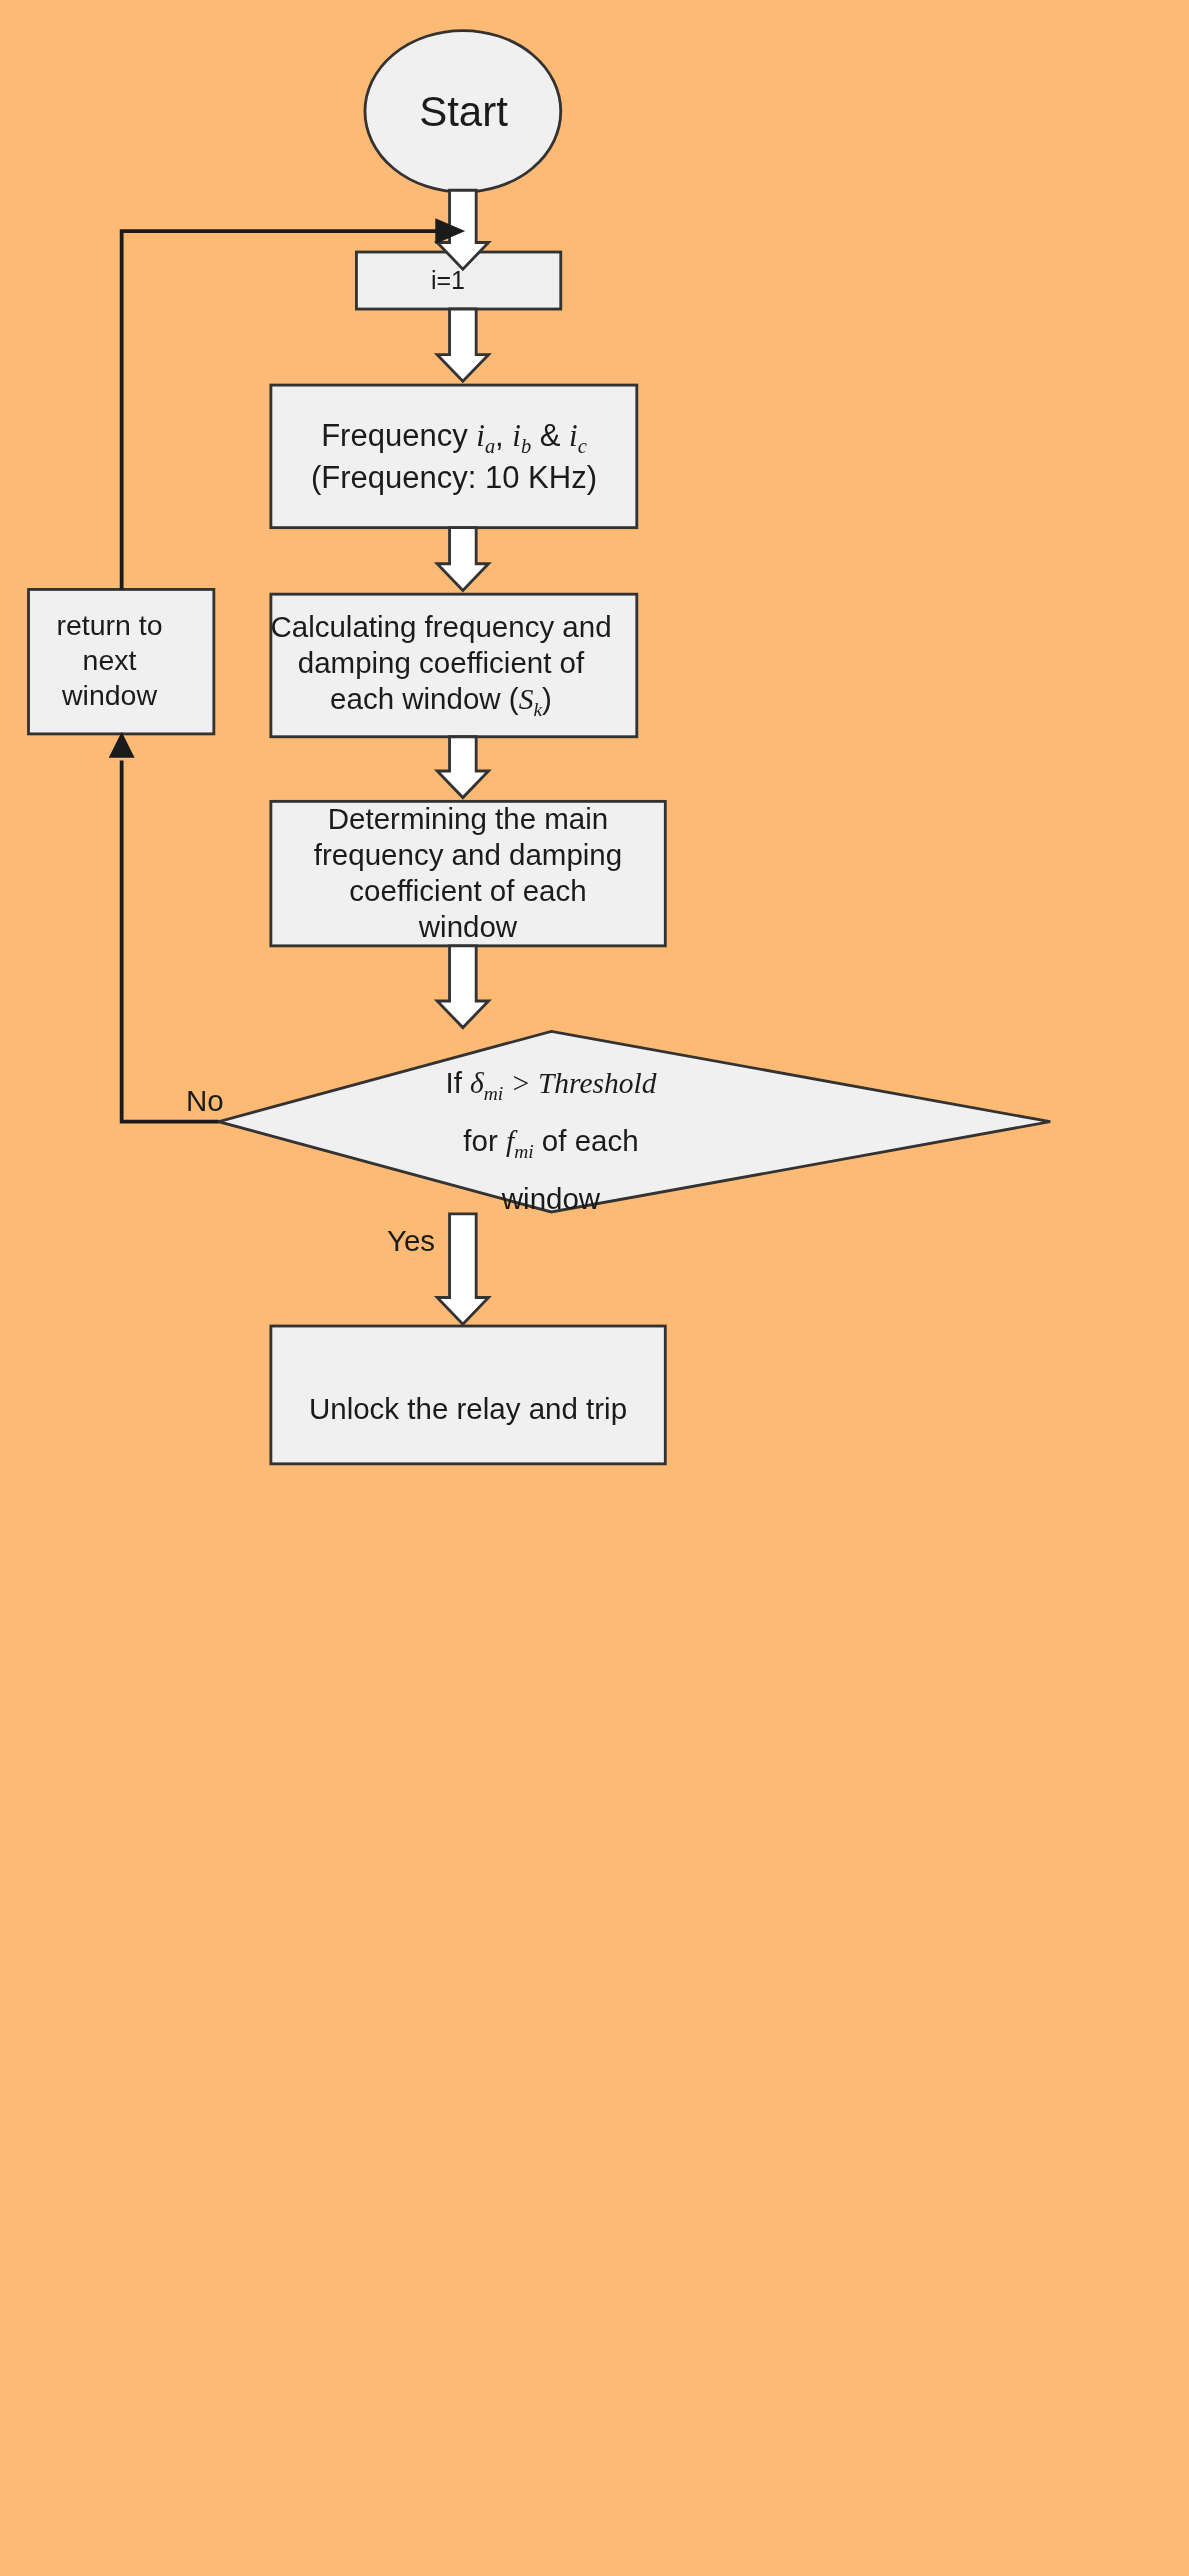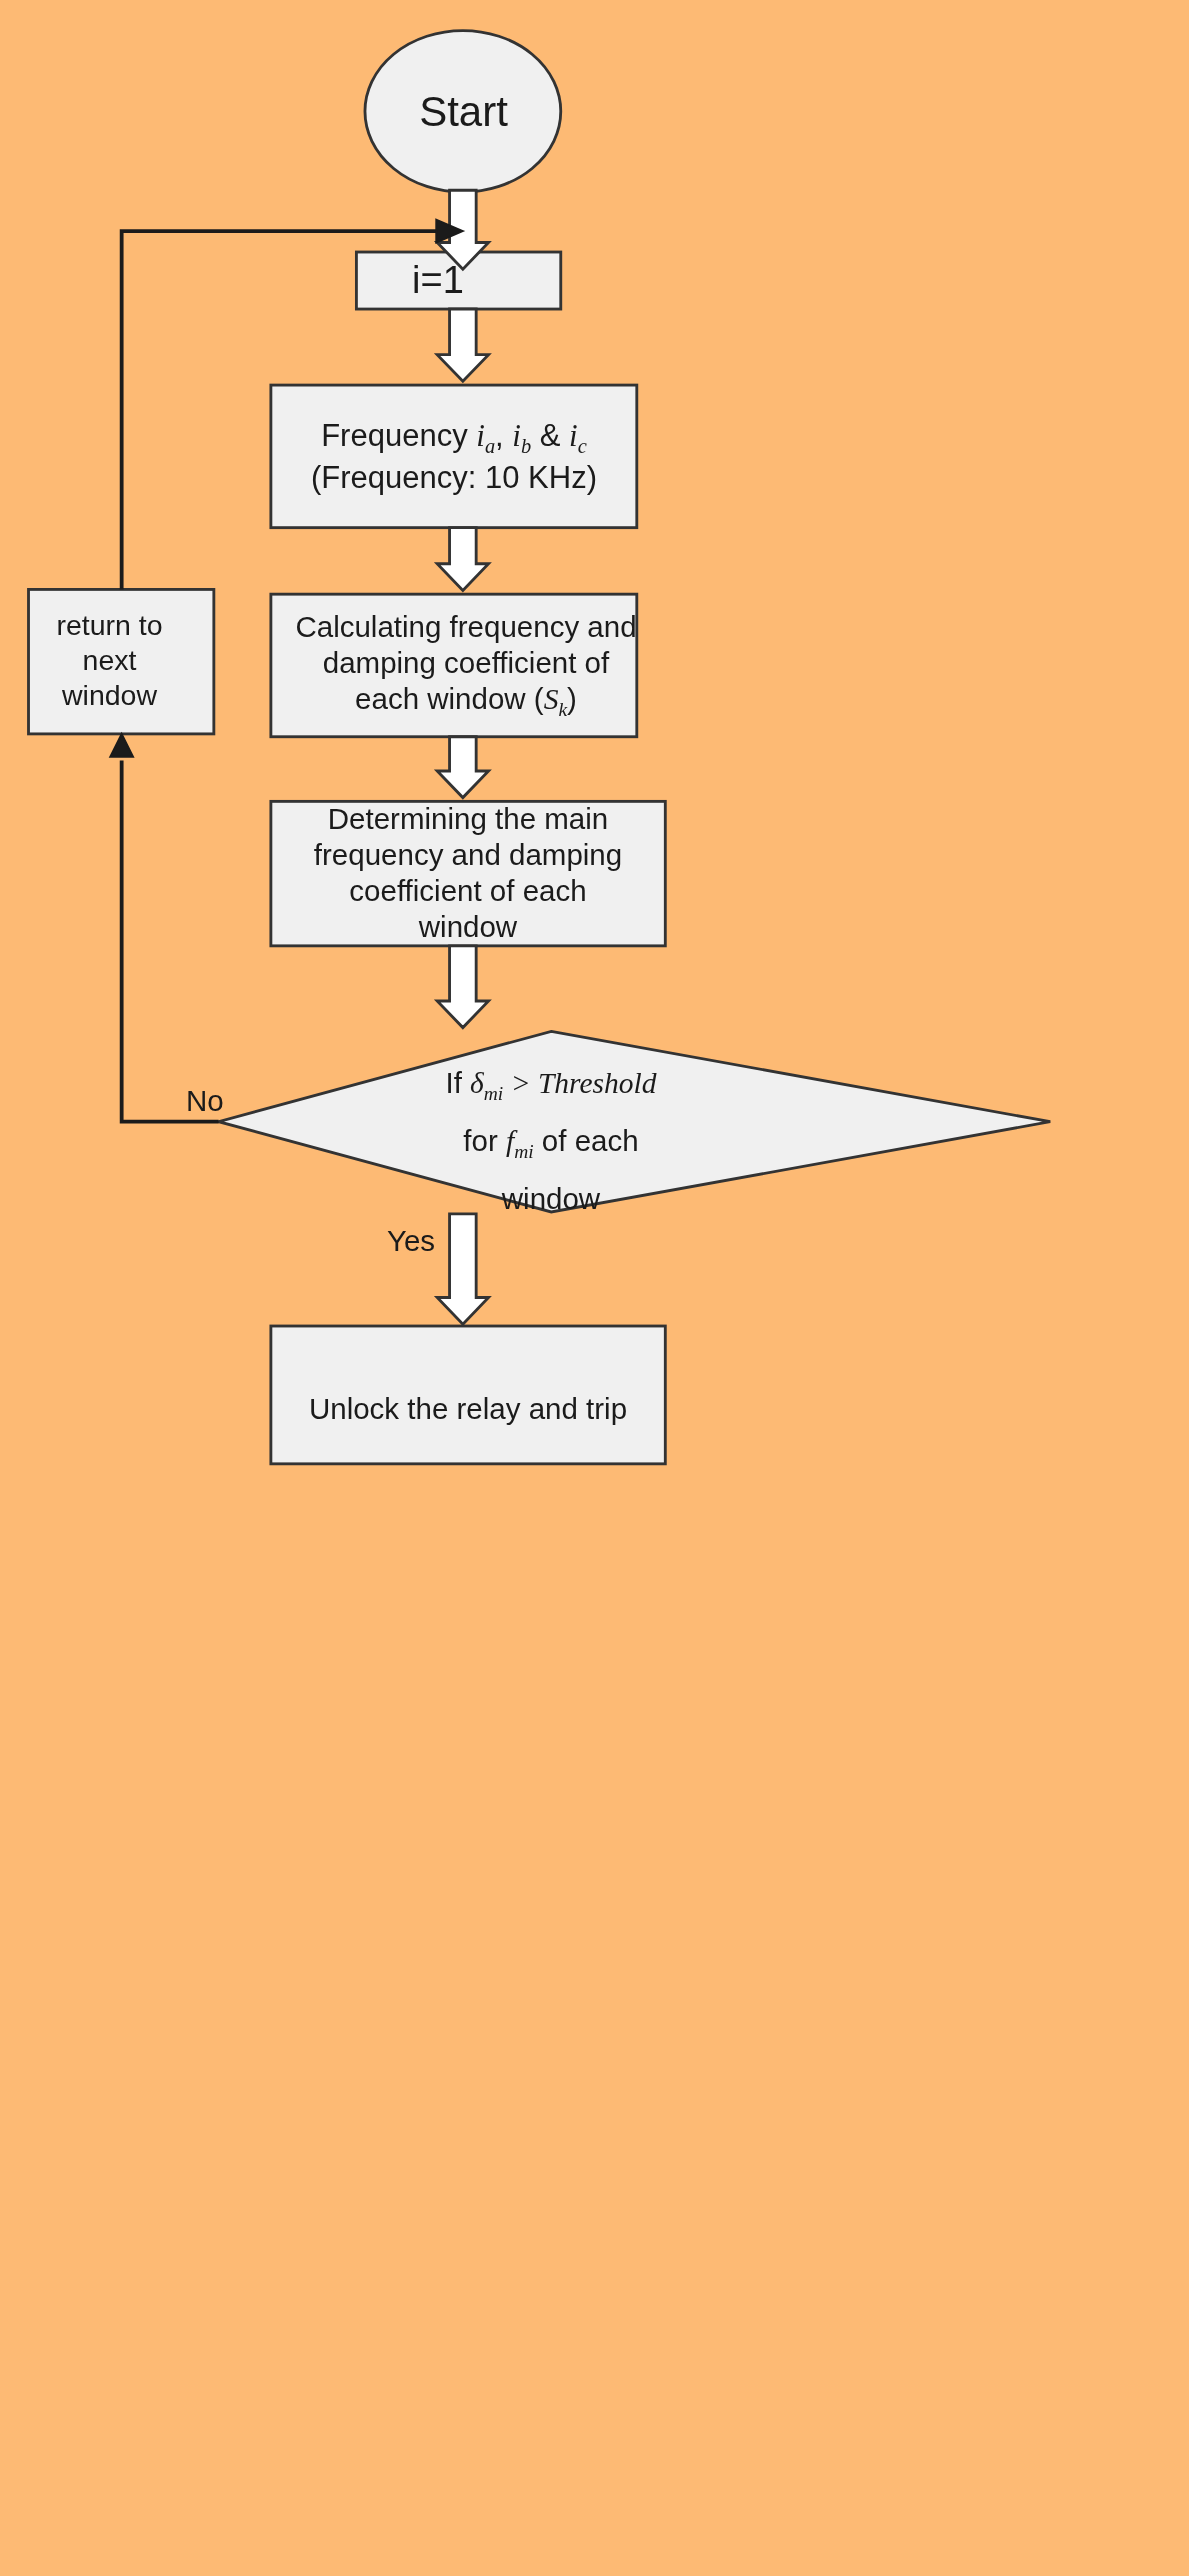--- a/index.html
+++ b/index.html
@@ -52,23 +52,23 @@
     font-family: "Liberation Serif", serif;
     font-style: italic;
   }
   .edge-label {
     position: absolute;
     color: #1b1b1b;
     white-space: nowrap;
   }
   
   #txt-start      { left: 366px; top: 33px;   width: 195px; height: 157px; font-size: 42px; }
-  #txt-i1         { left: 356px; top: 252px;  width: 164px; height: 57px;  font-size: 38px; }
+  #txt-i1         { left: 356px; top: 252px;  width: 164px; height: 57px;  font-size: 25px; padding-left: 10px; }
   #txt-sampling   { left: 271px; top: 385px;  width: 366px; height: 143px; font-size: 31px; }
-  #txt-calc       { left: 283px; top: 594px;  width: 366px; height: 143px; font-size: 29.5px; }
+  #txt-calc       { left: 258px; top: 594px;  width: 366px; height: 143px; font-size: 29.5px; }
   #txt-return     { left: 28.5px;  top: 589px;  width: 162px; height: 143px; font-size: 28.5px; }
   #txt-determine  { left: 271px; top: 801px;  width: 394px; height: 144px; font-size: 29.5px; border-radius: 15px; }
   #txt-decision   { left: 285px; top: 1065px; width: 532px; height: 152px; font-size: 29.5px; justify-content: space-between; }
   #txt-unlock     { left: 271px; top: 1326px; width: 394px; height: 166px; font-size: 29.5px; }
   #lbl-no         { left: 186px; top: 1084px; font-size: 29.5px; }
   #lbl-yes        { left: 387px; top: 1224px; font-size: 29.5px; }
 </style>
 </head>
 <body>
 

